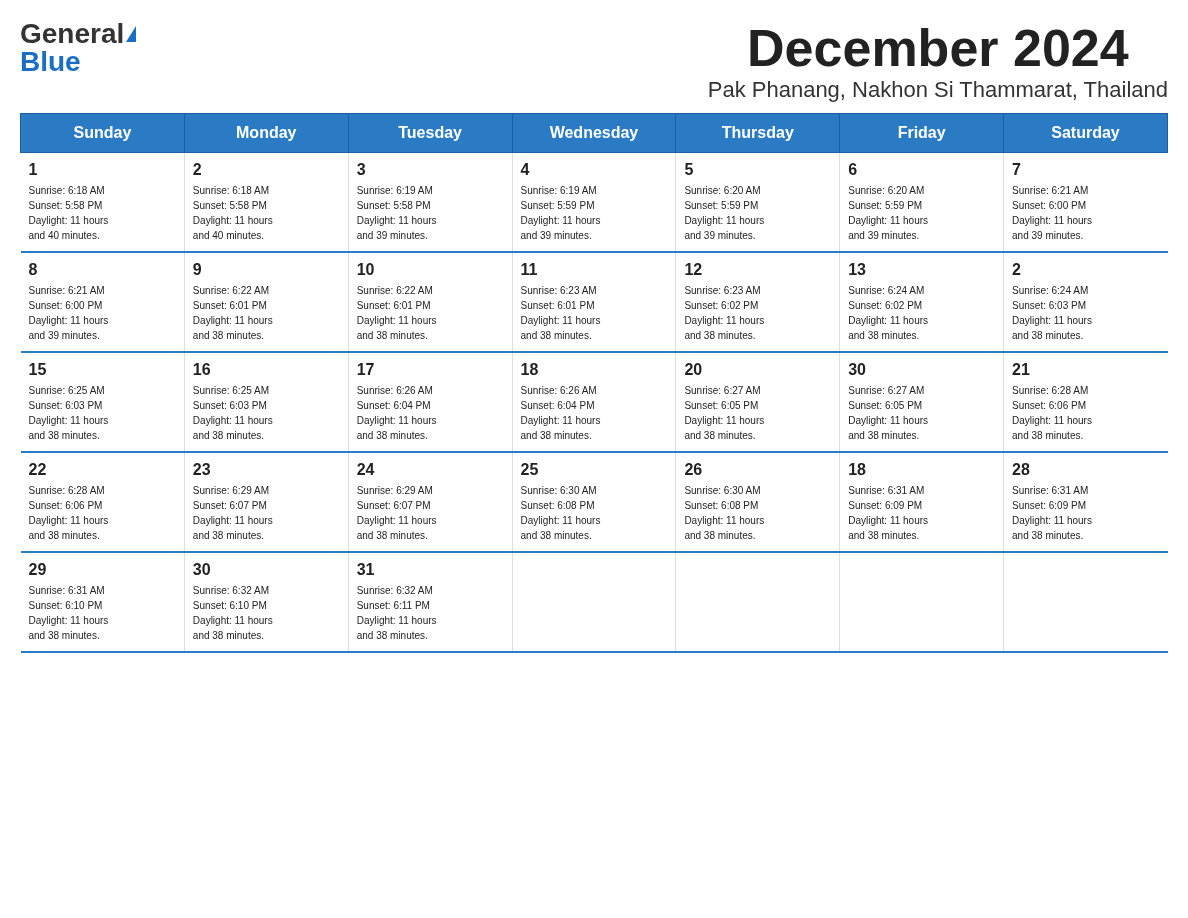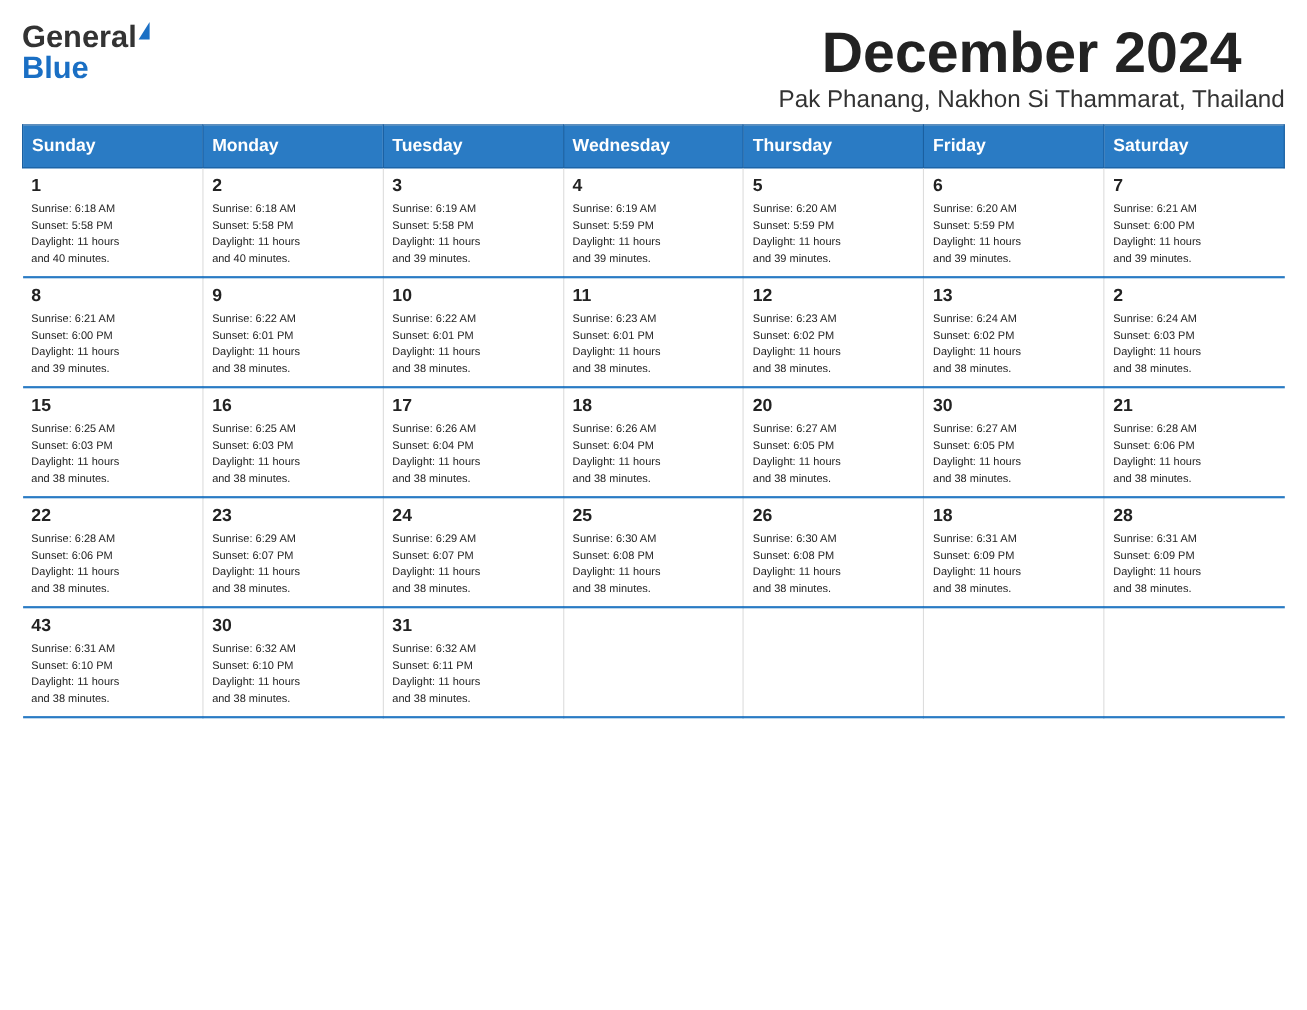--- a/index.html
+++ b/index.html
@@ -63,21 +63,21 @@
       margin-top: 10px;
     }
     .calendar thead tr {
       background-color: #2a7bc4;
     }
     .calendar thead th {
       color: #fff;
       font-size: 16px;
       font-weight: bold;
       padding: 10px 8px;
-      text-align: left;
+      text-align: center;
       border: 1px solid #1a5fa0;
     }
     .calendar tbody tr {
       border-bottom: 2px solid #2a7bc4;
     }
     .calendar tbody td {
       vertical-align: top;
       padding: 8px 8px;
       font-size: 13px;
       color: #222;
@@ -101,21 +101,21 @@
     }
     .empty-cell {
       background: #fff;
     }
   </style>
 </head>
 <body>
 
 <div class="header">
   <div class="logo">
-    <div style="display:flex;">
+    <div style="display:flex;align-items:center;">
       <span class="logo-general">General</span>
       <span class="logo-triangle"></span>
     </div>
     <span class="logo-blue">Blue</span>
   </div>
   <div class="title-section">
     <div class="month-title">December 2024</div>
     <div class="location-title">Pak Phanang, Nakhon Si Thammarat, Thailand</div>
   </div>
 </div>
@@ -248,21 +248,21 @@
           <span class="day-number">18</span>
           <div class="day-info">Sunrise: 6:31 AM<br>Sunset: 6:09 PM<br>Daylight: 11 hours<br>and 38 minutes.</div>
         </td>
         <td>
           <span class="day-number">28</span>
           <div class="day-info">Sunrise: 6:31 AM<br>Sunset: 6:09 PM<br>Daylight: 11 hours<br>and 38 minutes.</div>
         </td>
       </tr>
       <tr>
         <td>
-          <span class="day-number">43</span>
+          <span class="day-number">29</span>
           <div class="day-info">Sunrise: 6:31 AM<br>Sunset: 6:10 PM<br>Daylight: 11 hours<br>and 38 minutes.</div>
         </td>
         <td>
           <span class="day-number">30</span>
           <div class="day-info">Sunrise: 6:32 AM<br>Sunset: 6:10 PM<br>Daylight: 11 hours<br>and 38 minutes.</div>
         </td>
         <td>
           <span class="day-number">31</span>
           <div class="day-info">Sunrise: 6:32 AM<br>Sunset: 6:11 PM<br>Daylight: 11 hours<br>and 38 minutes.</div>
         </td>

